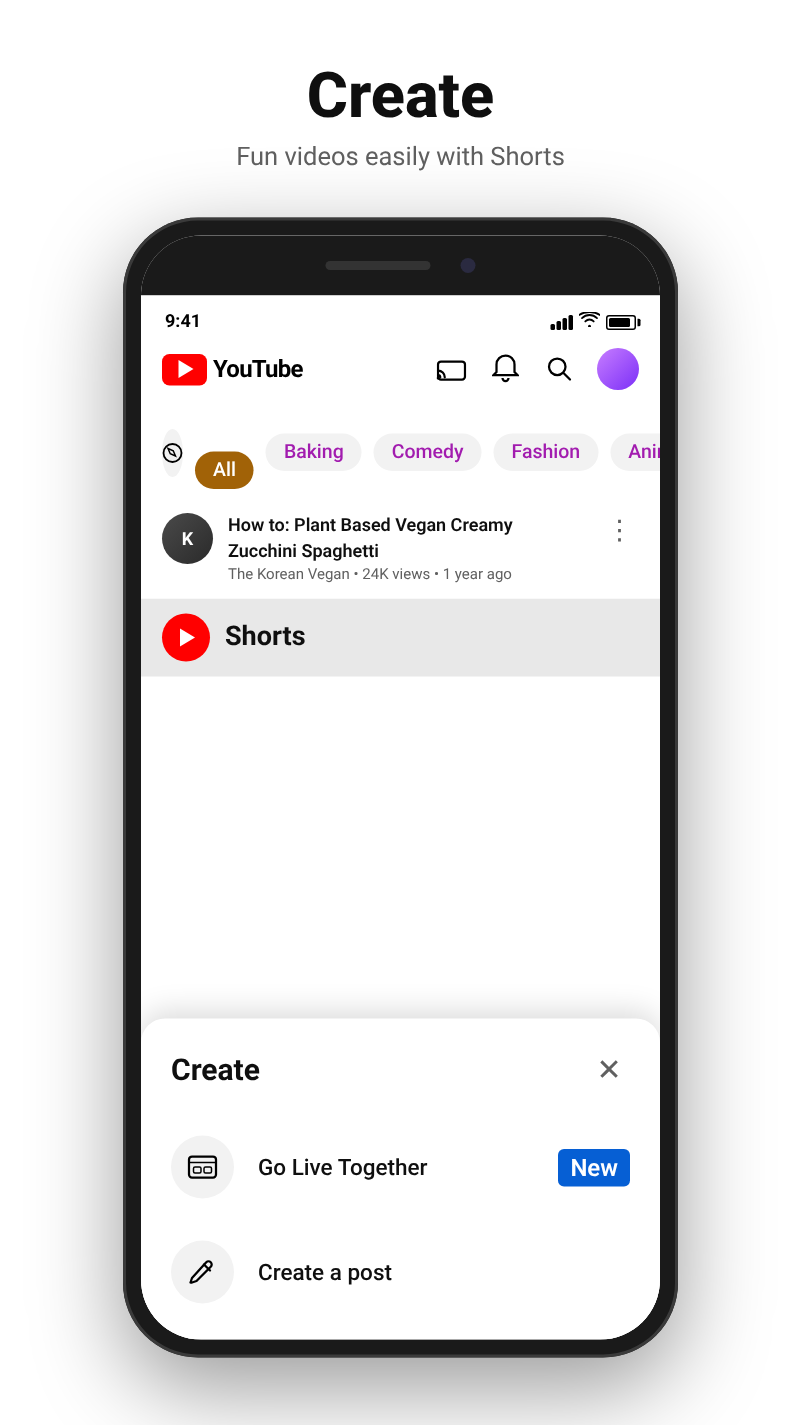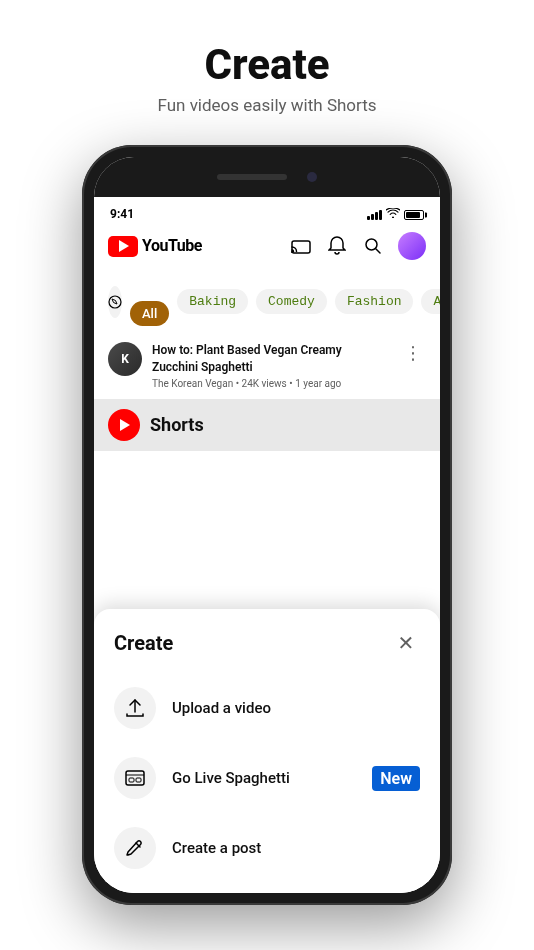--- a/index.html
+++ b/index.html
@@ -228,22 +228,21 @@
       padding: 0;
       border-radius: 50%;
     }
     .filter-chip.active {
       background: #a16207;
       color: #fff;
       margin-top: 24px;
     }
     .filter-chip.inactive {
       background: #f2f2f2;
-      color: #4d7c0f;
-      font-family: Liberation Mono, monospace;
+      color: #a21caf;
     }
 
     
     .video-section {
       background: #c8c8c8;
       position: relative;
     }
     .video-thumbnail {
       width: 100%;
       height: 120px;
@@ -524,42 +523,32 @@
           <span class="shorts-label">Shorts</span>
         </div>
 
         <div class="create-modal">
           <div class="modal-header">
             <span class="modal-title">Create</span>
             <div class="modal-close">✕</div>
           </div>
 
 
-          <div class="modal-item">
-            <div class="modal-item-icon">
-              <svg width="22" height="22" viewBox="0 0 22 22" fill="none">
-                <path d="M11 3v12" stroke="#000" stroke-width="1.5" stroke-linecap="round"></path>
-                <path d="M6 8l5-5 5 5" stroke="#000" stroke-width="1.5" stroke-linecap="round" stroke-linejoin="round"></path>
-                <path d="M3 17v2h16v-2" stroke="#000" stroke-width="1.5" stroke-linecap="round"></path>
-              </svg>
-            </div>
-            <span class="modal-item-label">Upload a video</span>
-          </div>
 
 
           <div class="modal-item">
             <div class="modal-item-icon">
               <svg width="22" height="22" viewBox="0 0 22 22" fill="none">
                 <rect x="2" y="4" width="18" height="14" rx="2" stroke="#000" stroke-width="1.5"></rect>
                 <path d="M2 8h18" stroke="#000" stroke-width="1"></path>
                 <rect x="5" y="11" width="5" height="4" rx="1" stroke="#000" stroke-width="1"></rect>
                 <rect x="12" y="11" width="5" height="4" rx="1" stroke="#000" stroke-width="1"></rect>
               </svg>
             </div>
-            <span class="modal-item-label">Go Live Spaghetti</span>
+            <span class="modal-item-label">Go Live Together</span>
             <div class="new-badge">New</div>
           </div>
 
           <div class="modal-item">
             <div class="modal-item-icon">
               <svg width="22" height="22" viewBox="0 0 22 22" fill="none">
                 <path d="M4 18l3-1 9.5-9.5a2 2 0 0 0-3-3L4 15l-1 3z" stroke="#000" stroke-width="1.5" stroke-linejoin="round"></path>
                 <path d="M12 6l4 4" stroke="#000" stroke-width="1.5" stroke-linecap="round"></path>
               </svg>
             </div>

